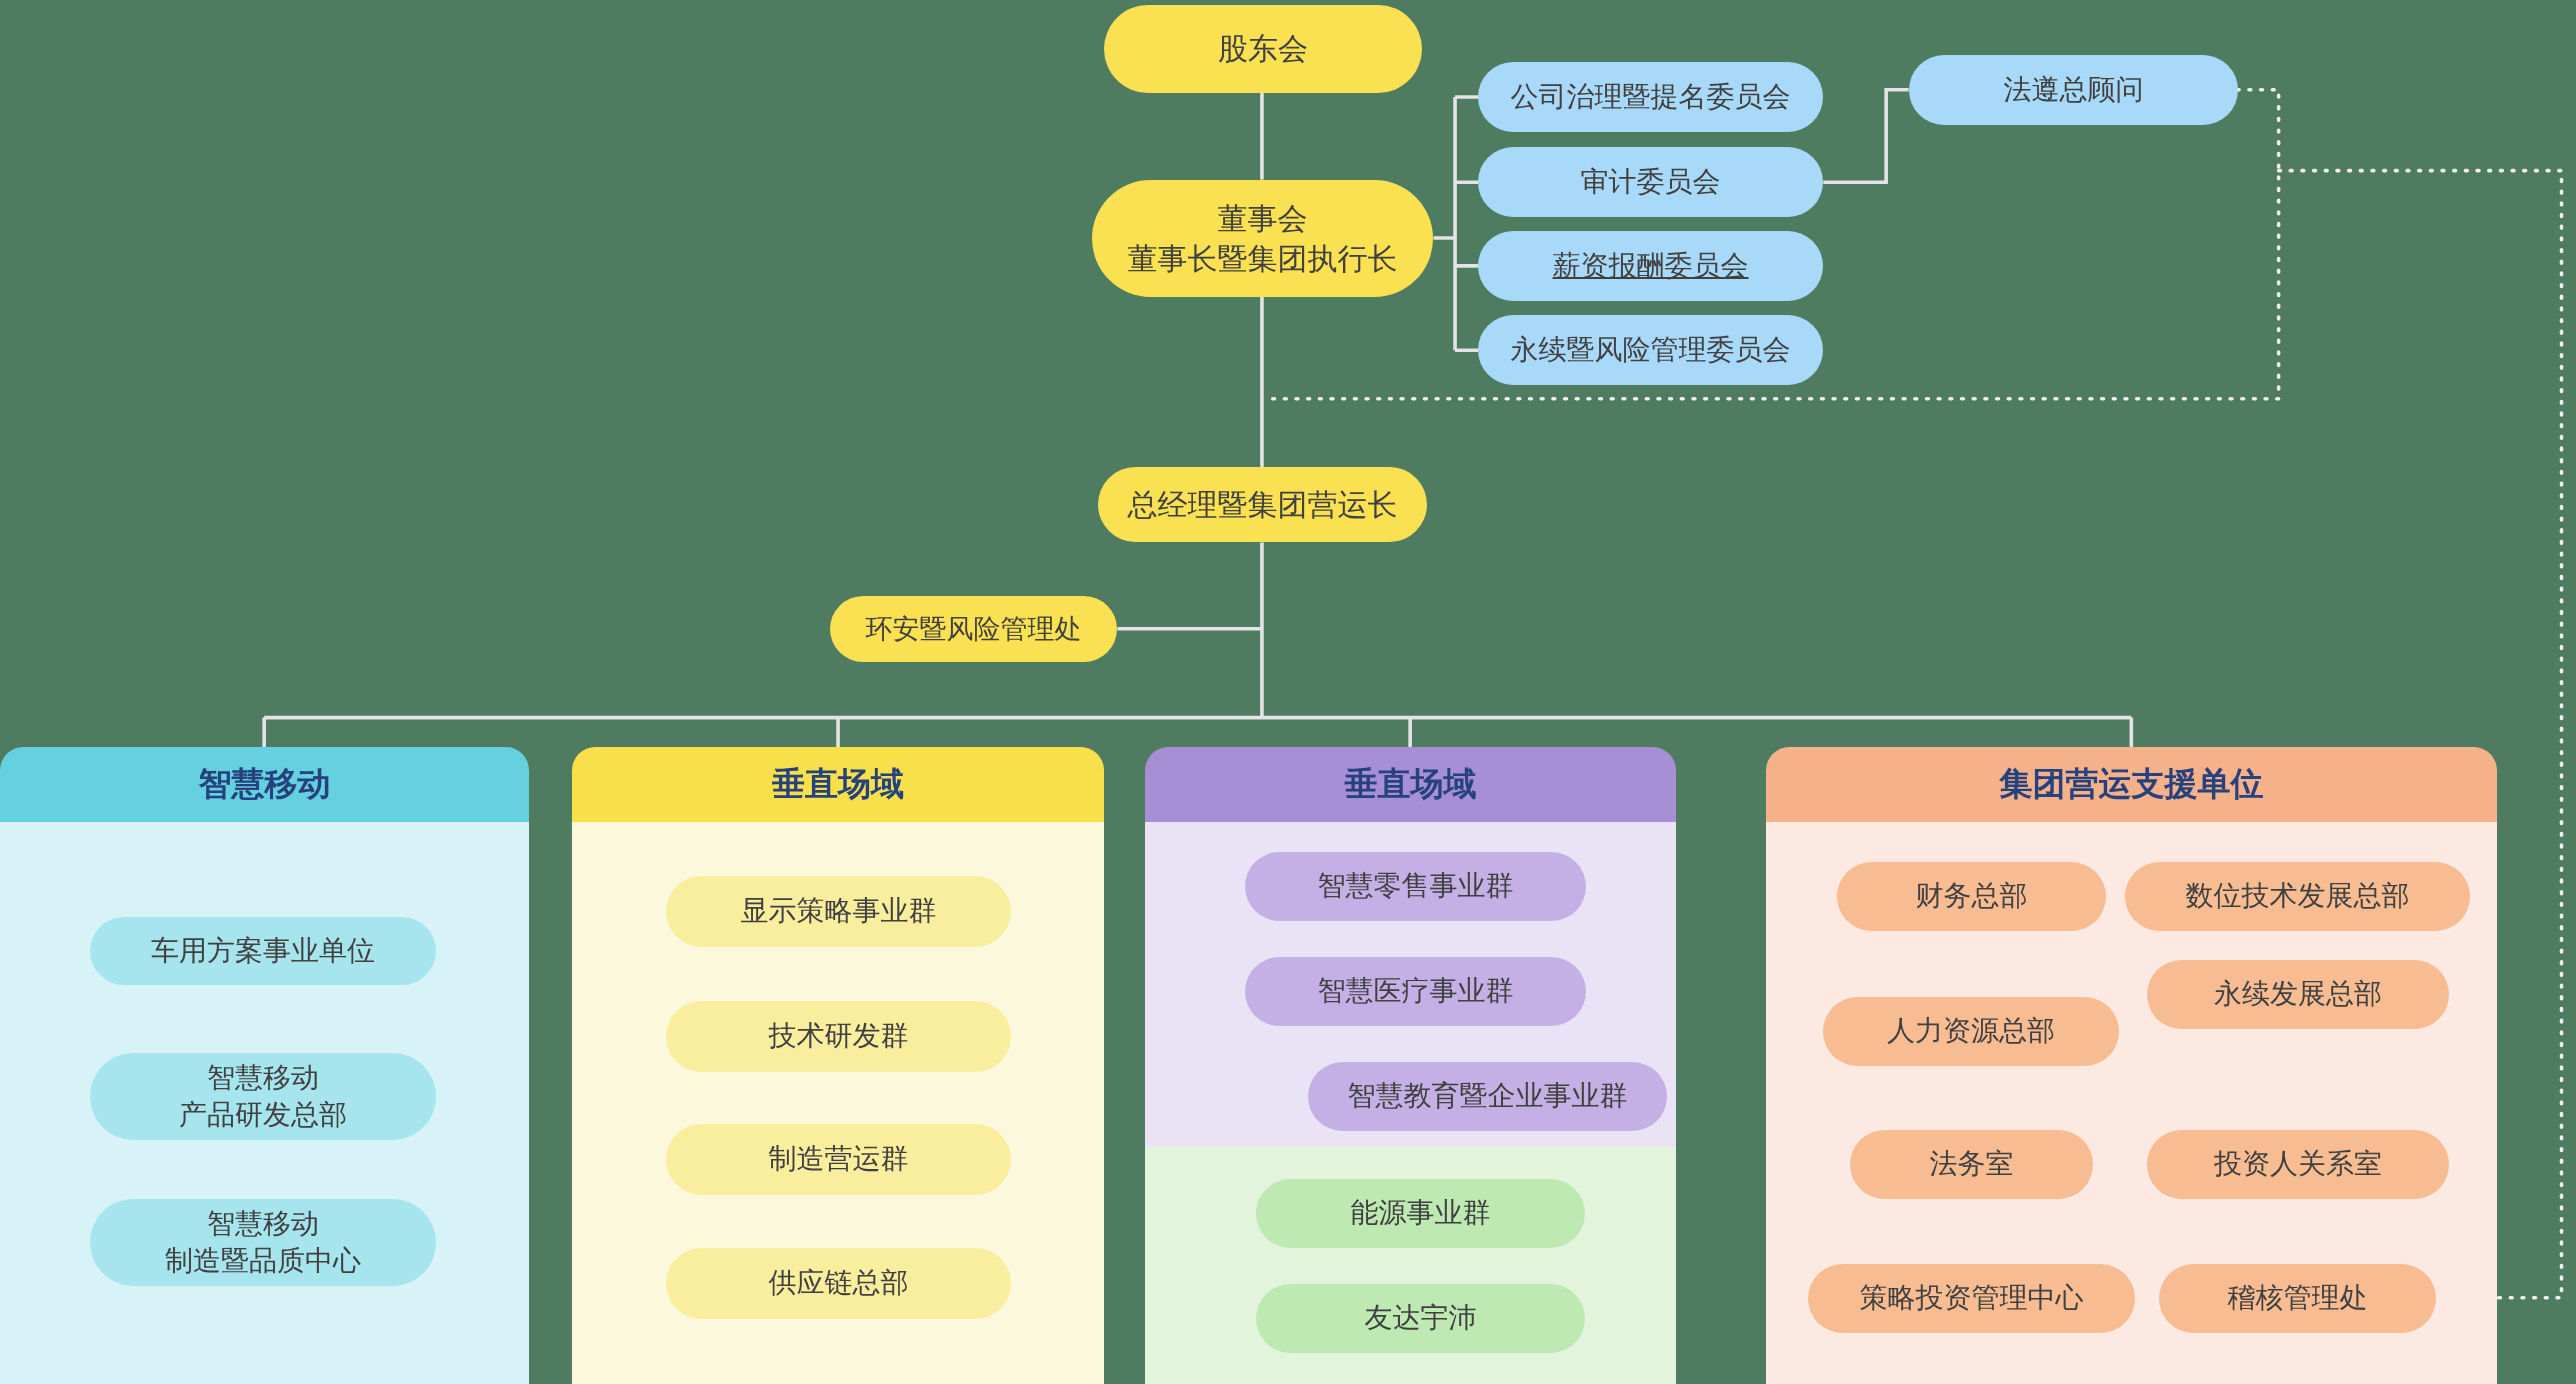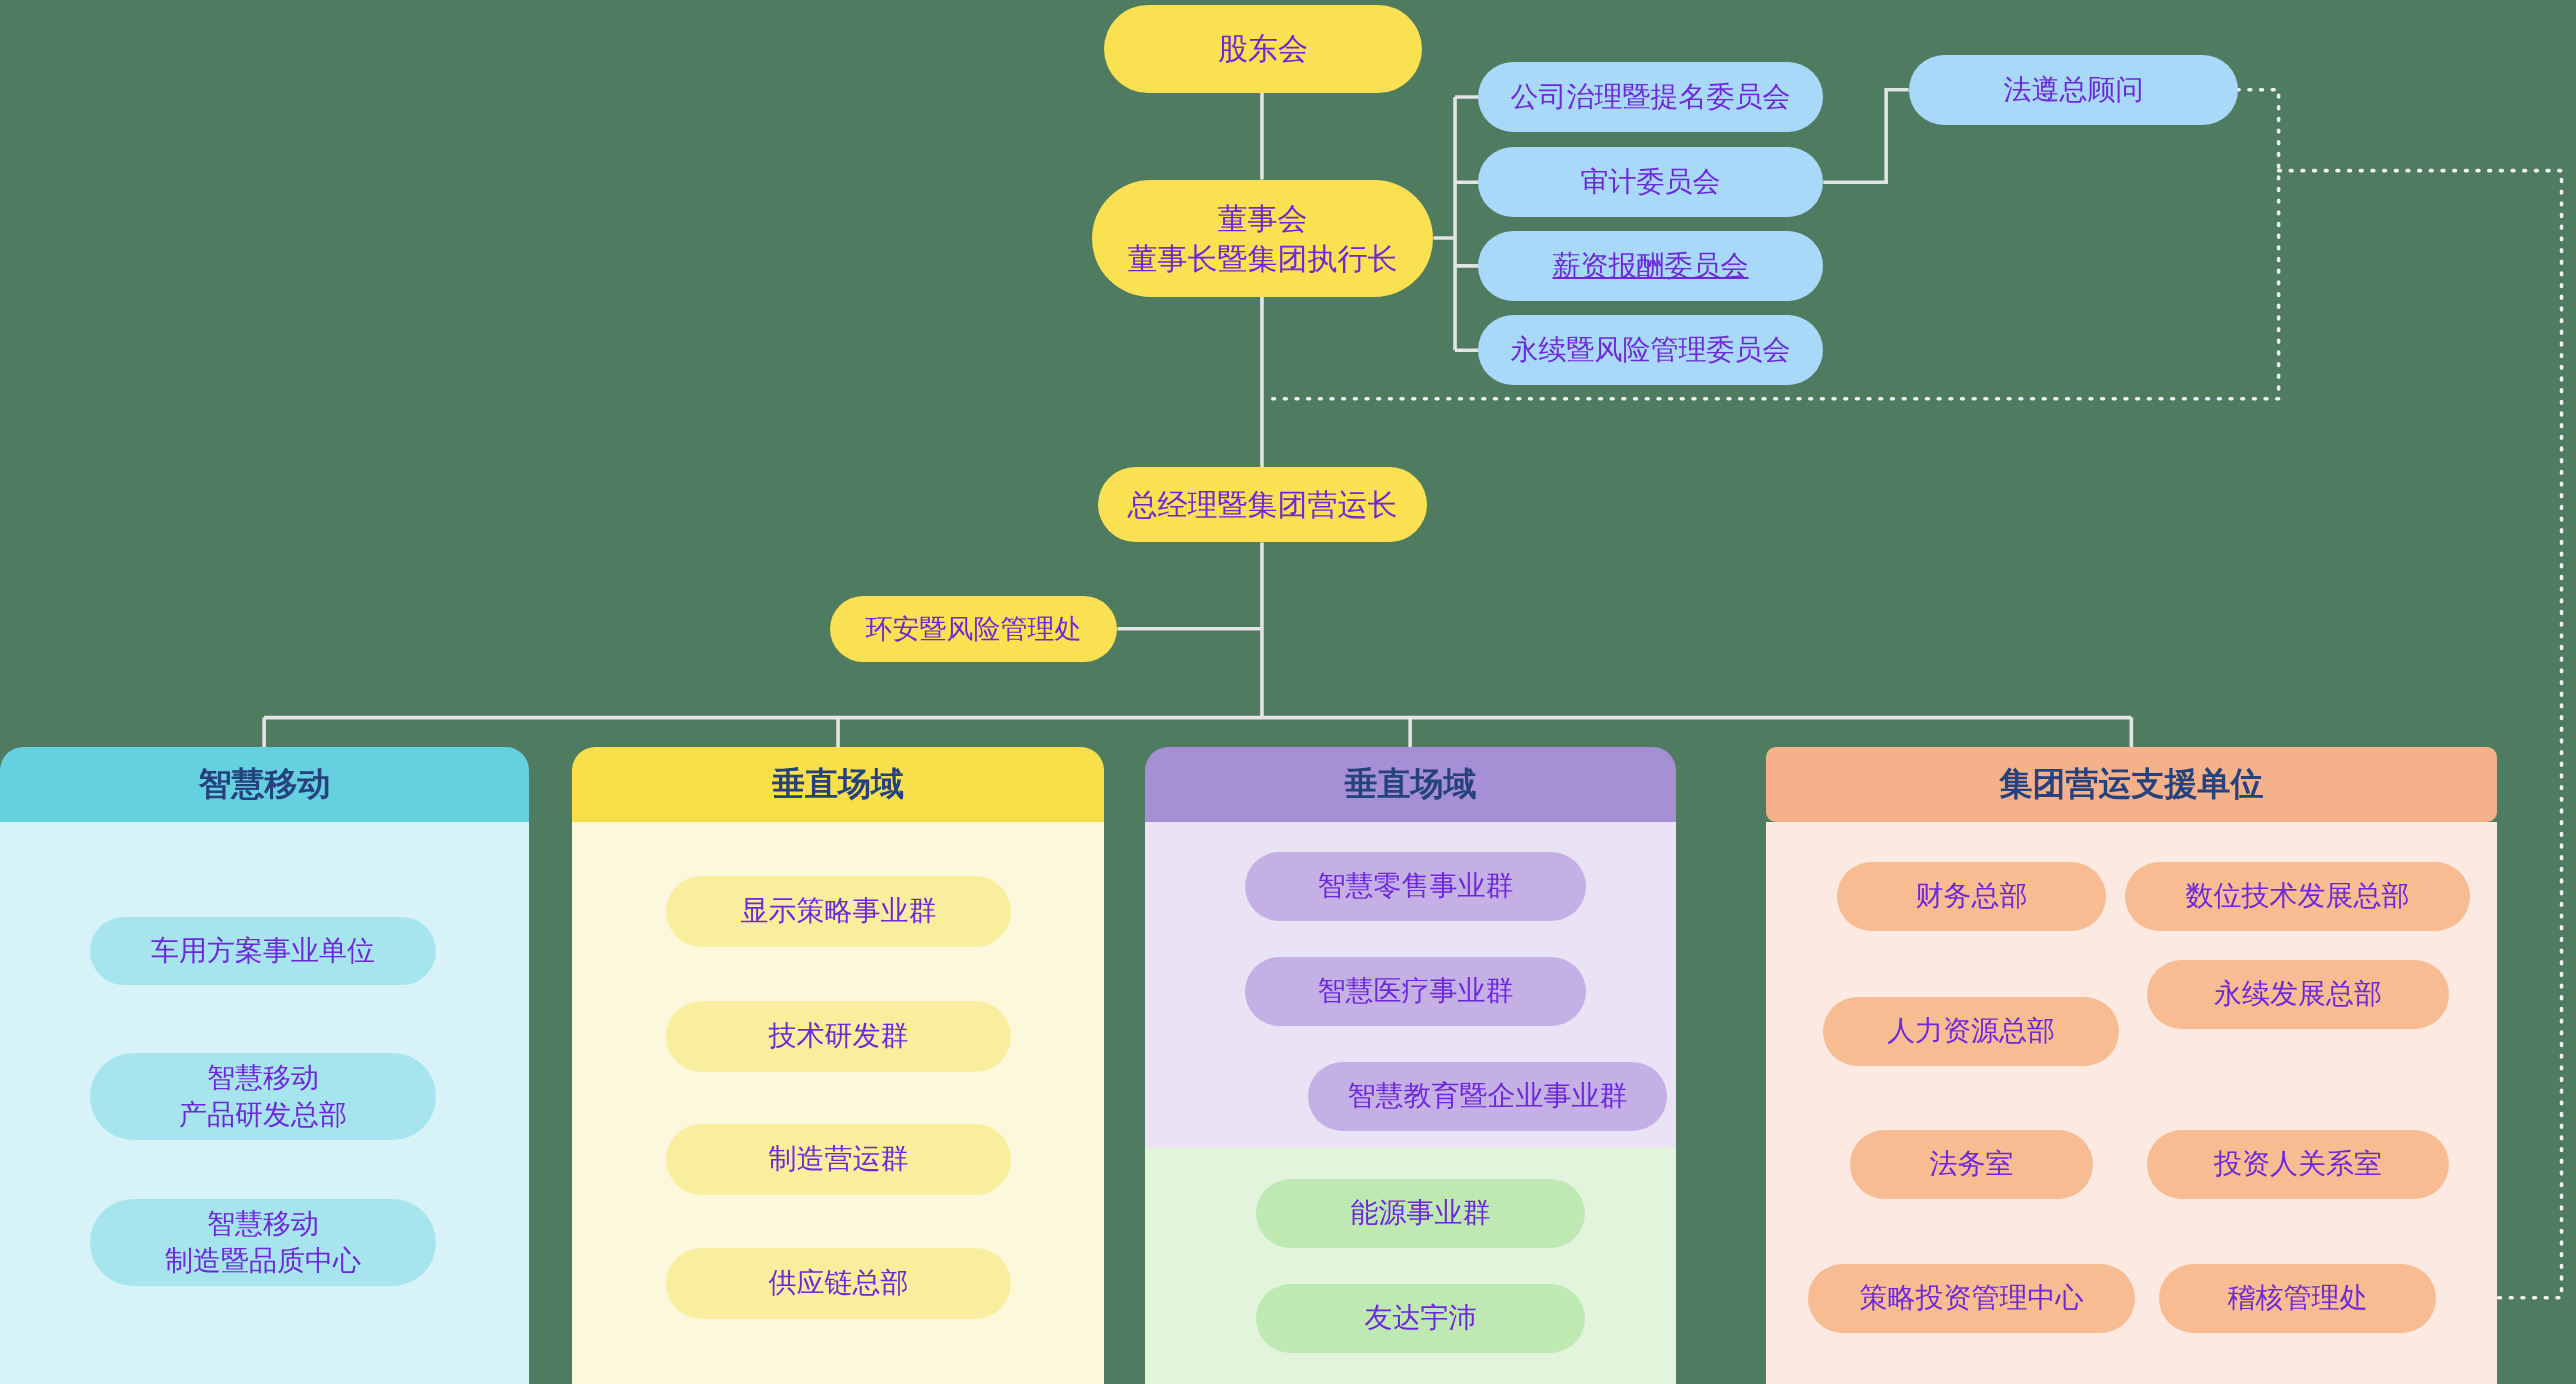--- a/index.html
+++ b/index.html
@@ -26,21 +26,21 @@
     position:absolute;
     display:flex;
     align-items:center;
     justify-content:center;
     text-align:center;
     white-space:pre-line;
     border-radius:897px;
     font-size:28px;
     line-height:1.32;
     font-weight:500;
-    color:#6d28d9;
+    color:#404040;
   }
   .pill.big{font-size:30px;}
   .yellow{background:#fae152;}
   .blue{background:#a8d9f8;}
   .cyan-pill{background:#a6e5ee;}
   .yellow-pill{background:#f9ee9e;}
   .purple-pill{background:#c5b0e6;}
   .green-pill{background:#bee9b3;}
   .peach-pill{background:#f8bc92;}
   .col-header{
@@ -125,21 +125,21 @@
   <div class="col-body body-purple" style="left:1145px;top:822px;width:531px;height:325px;"></div>
   <div class="col-body body-green" style="left:1145px;top:1147px;width:531px;height:237px;"></div>
 
   <div class="pill purple-pill" style="left:1245px;top:852px;width:341px;height:69px;">智慧零售事业群</div>
   <div class="pill purple-pill" style="left:1245px;top:957px;width:341px;height:69px;">智慧医疗事业群</div>
   <div class="pill purple-pill" style="left:1308px;top:1062px;width:359px;height:69px;">智慧教育暨企业事业群</div>
 
   <div class="pill green-pill" style="left:1256px;top:1179px;width:329px;height:69px;">能源事业群</div>
   <div class="pill green-pill" style="left:1256px;top:1284px;width:329px;height:69px;">友达宇沛</div>
 
-  <div class="col-header hdr-peach" style="left:1766px;top:747px;width:731px;border-radius:10px;">集团营运支援单位</div>
+  <div class="col-header hdr-peach" style="left:1766px;top:747px;width:731px;">集团营运支援单位</div>
   <div class="col-body body-peach" style="left:1766px;top:822px;width:731px;height:562px;"></div>
 
   <div class="pill peach-pill" style="left:1837px;top:862px;width:269px;height:69px;">财务总部</div>
   <div class="pill peach-pill" style="left:2125px;top:862px;width:345px;height:69px;">数位技术发展总部</div>
 
   <div class="pill peach-pill" style="left:1823px;top:997px;width:296px;height:69px;">人力资源总部</div>
   <div class="pill peach-pill" style="left:2147px;top:960px;width:302px;height:69px;">永续发展总部</div>
 
   <div class="pill peach-pill" style="left:1850px;top:1130px;width:243px;height:69px;">法务室</div>
   <div class="pill peach-pill" style="left:2147px;top:1130px;width:302px;height:69px;">投资人关系室</div>

